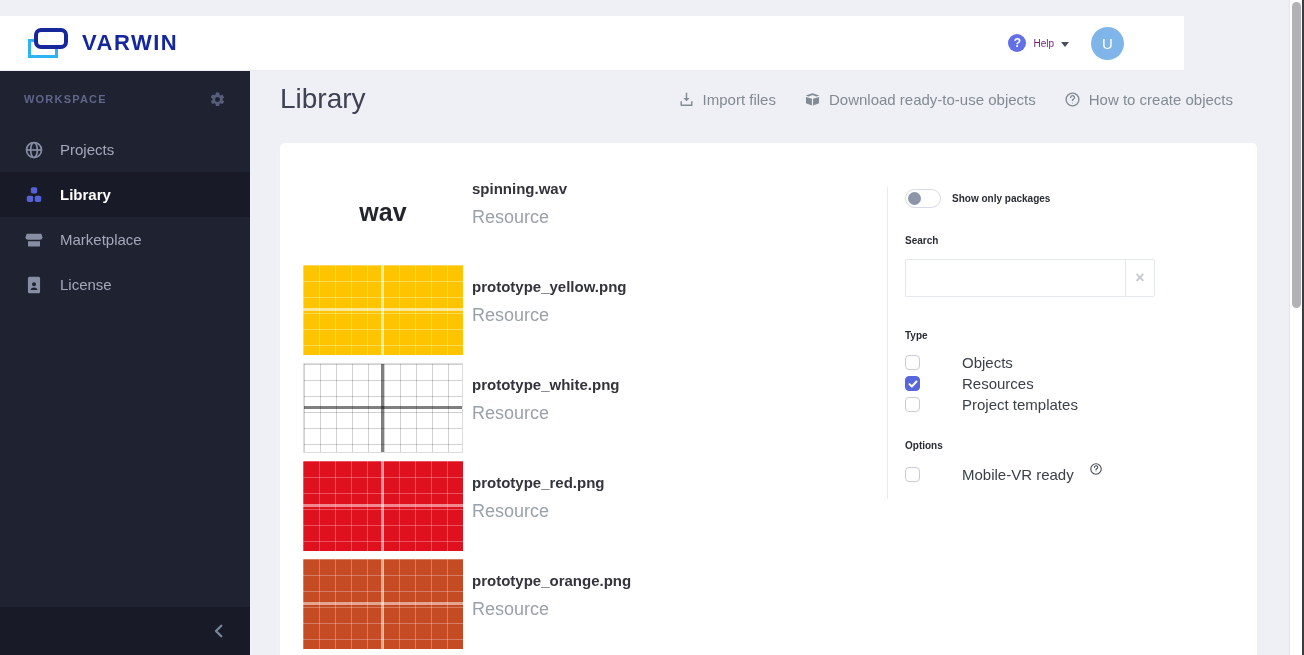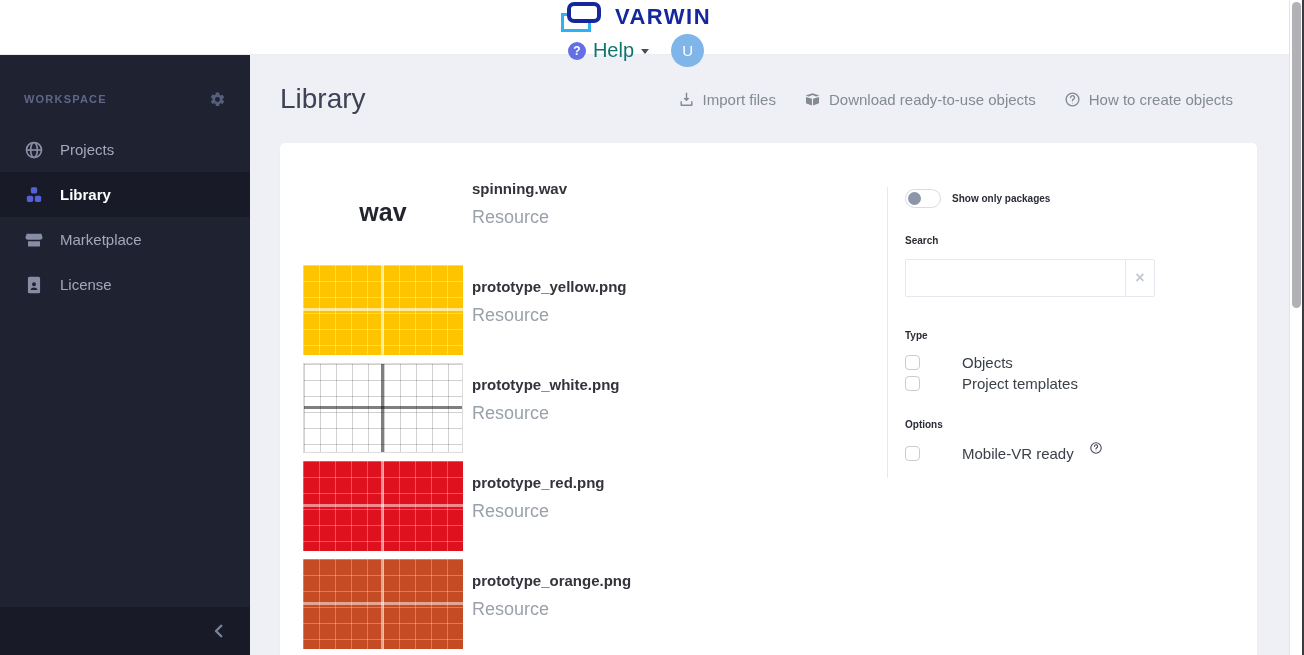--- a/index.html
+++ b/index.html
@@ -1,34 +1,34 @@
 <!DOCTYPE html>
 <html><head>
 <meta charset="utf-8">
 <style>
   * { margin:0; padding:0; box-sizing:border-box; }
   html,body { width:1304px; height:655px; overflow:hidden; }
   body { font-family:"Liberation Sans", sans-serif; background:#eef0f5; position:relative; }
 
   
-  .topbar { position:absolute; left:0; top:0; width:1304px; height:55px; background:#ffffff;
+  .topbar { position:absolute; left:0; top:16px; width:1184px; height:55px; background:#ffffff;
             display:flex; align-items:center; justify-content:space-between;
-            padding:0 60px 0 28px; border-bottom:1px solid #ececf2; z-index:5;flex-direction:column; }
+            padding:0 60px 0 28px; border-bottom:1px solid #ececf2; z-index:5; }
   .brand { display:flex; align-items:center; gap:10px; cursor:pointer; }
   .logo-mark { position:relative; width:44px; height:34px; }
   .logo-rect-dark { position:absolute; left:6px; top:2px; width:34px; height:21px;
                     border:4px solid #16279c; border-radius:7px; background:#fff; z-index:2; }
   .logo-rect-cyan { position:absolute; left:0; top:13px; width:30px; height:19px;
                     border:3px solid #2bb3f4; background:transparent; z-index:1; }
   .brand-text { font-size:22px; font-weight:bold; letter-spacing:1.5px; color:#14279e; }
   .top-right { display:flex; align-items:center; gap:22px; }
   .help-btn { display:flex; align-items:center; gap:7px; cursor:pointer; }
   .help-circle { width:18px; height:18px; border-radius:50%; background:#6370e5; color:#fff;
                  font-size:12px; font-weight:bold; display:flex; align-items:center; justify-content:center; }
-  .help-label { font-size:20px; color:#0f766e; }
+  .help-label { font-size:10px; color:#701a75; }
   .caret { width:0; height:0; border-left:4.5px solid transparent; border-right:4.5px solid transparent;
            border-top:5px solid #4a4e5a; margin-top:2px; }
   .avatar { width:33px; height:33px; border-radius:50%; background:#7fb5e8; color:#fff;
             font-size:15px; display:flex; align-items:center; justify-content:center; cursor:pointer; }
 
   
   .sidebar { position:absolute; left:0; top:55px; width:250px; height:600px; background:#1e2231; z-index:4; }
   .ws-row { display:flex; align-items:center; justify-content:space-between; padding:0 24px;
             margin-top:34px; height:20px; }
   .ws-label { font-size:11px; font-weight:bold; letter-spacing:1.2px; color:#60668a; }
@@ -255,20 +255,28 @@
           </button>
         </div>
 
         <div class="f-label type-label">Type</div>
         <div class="chk-list" id="type-options">
             <div class="chk-row">
               <span class="chk-box"></span>
               <span class="chk-label">Objects</span>
             </div>
             <div class="chk-row">
+              <span class="chk-box checked">
+                <svg viewBox="0 0 12 12" fill="none" stroke="#ffffff" stroke-width="2.4" stroke-linecap="round" stroke-linejoin="round">
+                  <path d="M1.8 6.2 4.6 9 10.2 3"></path>
+                </svg>
+              </span>
+              <span class="chk-label">Resources</span>
+            </div>
+            <div class="chk-row">
               <span class="chk-box"></span>
               <span class="chk-label">Project templates</span>
             </div>
           </div>
 
         <div class="f-label options-label">Options</div>
         <div class="opt-list" id="options-list">
             <div class="chk-row">
               <span class="chk-box"></span>
               <span class="chk-label">Mobile-VR ready</span>

